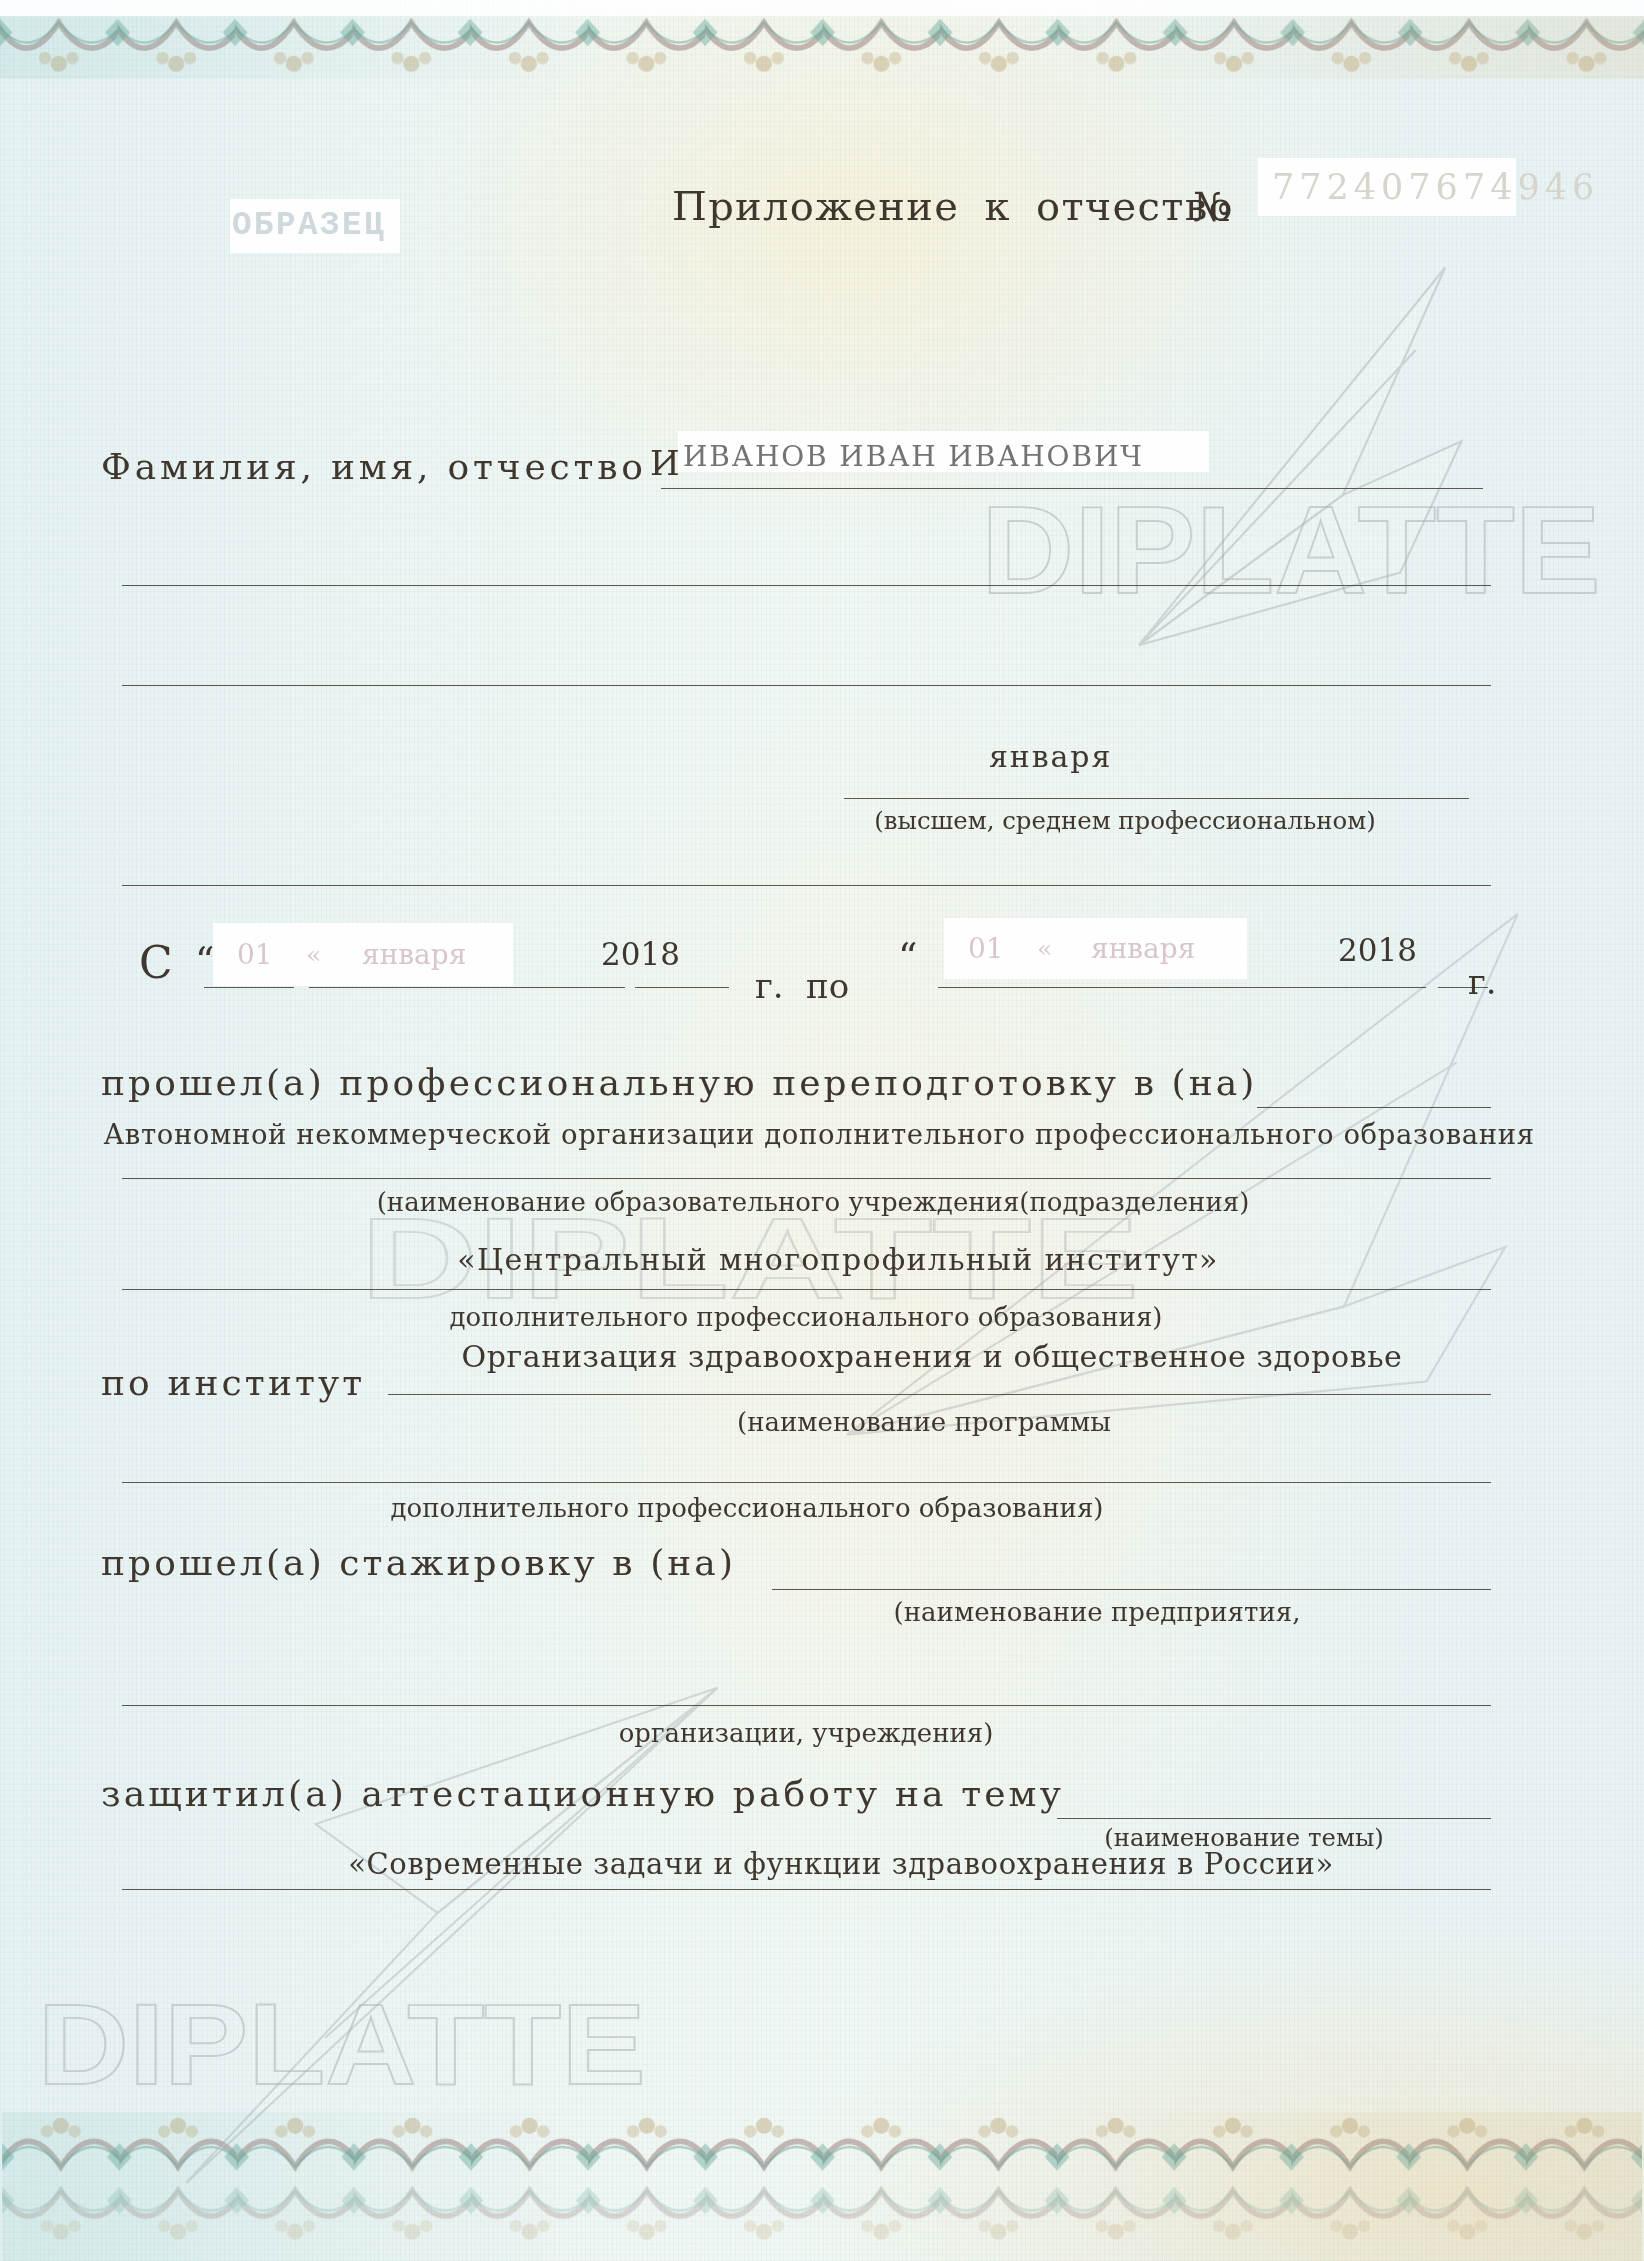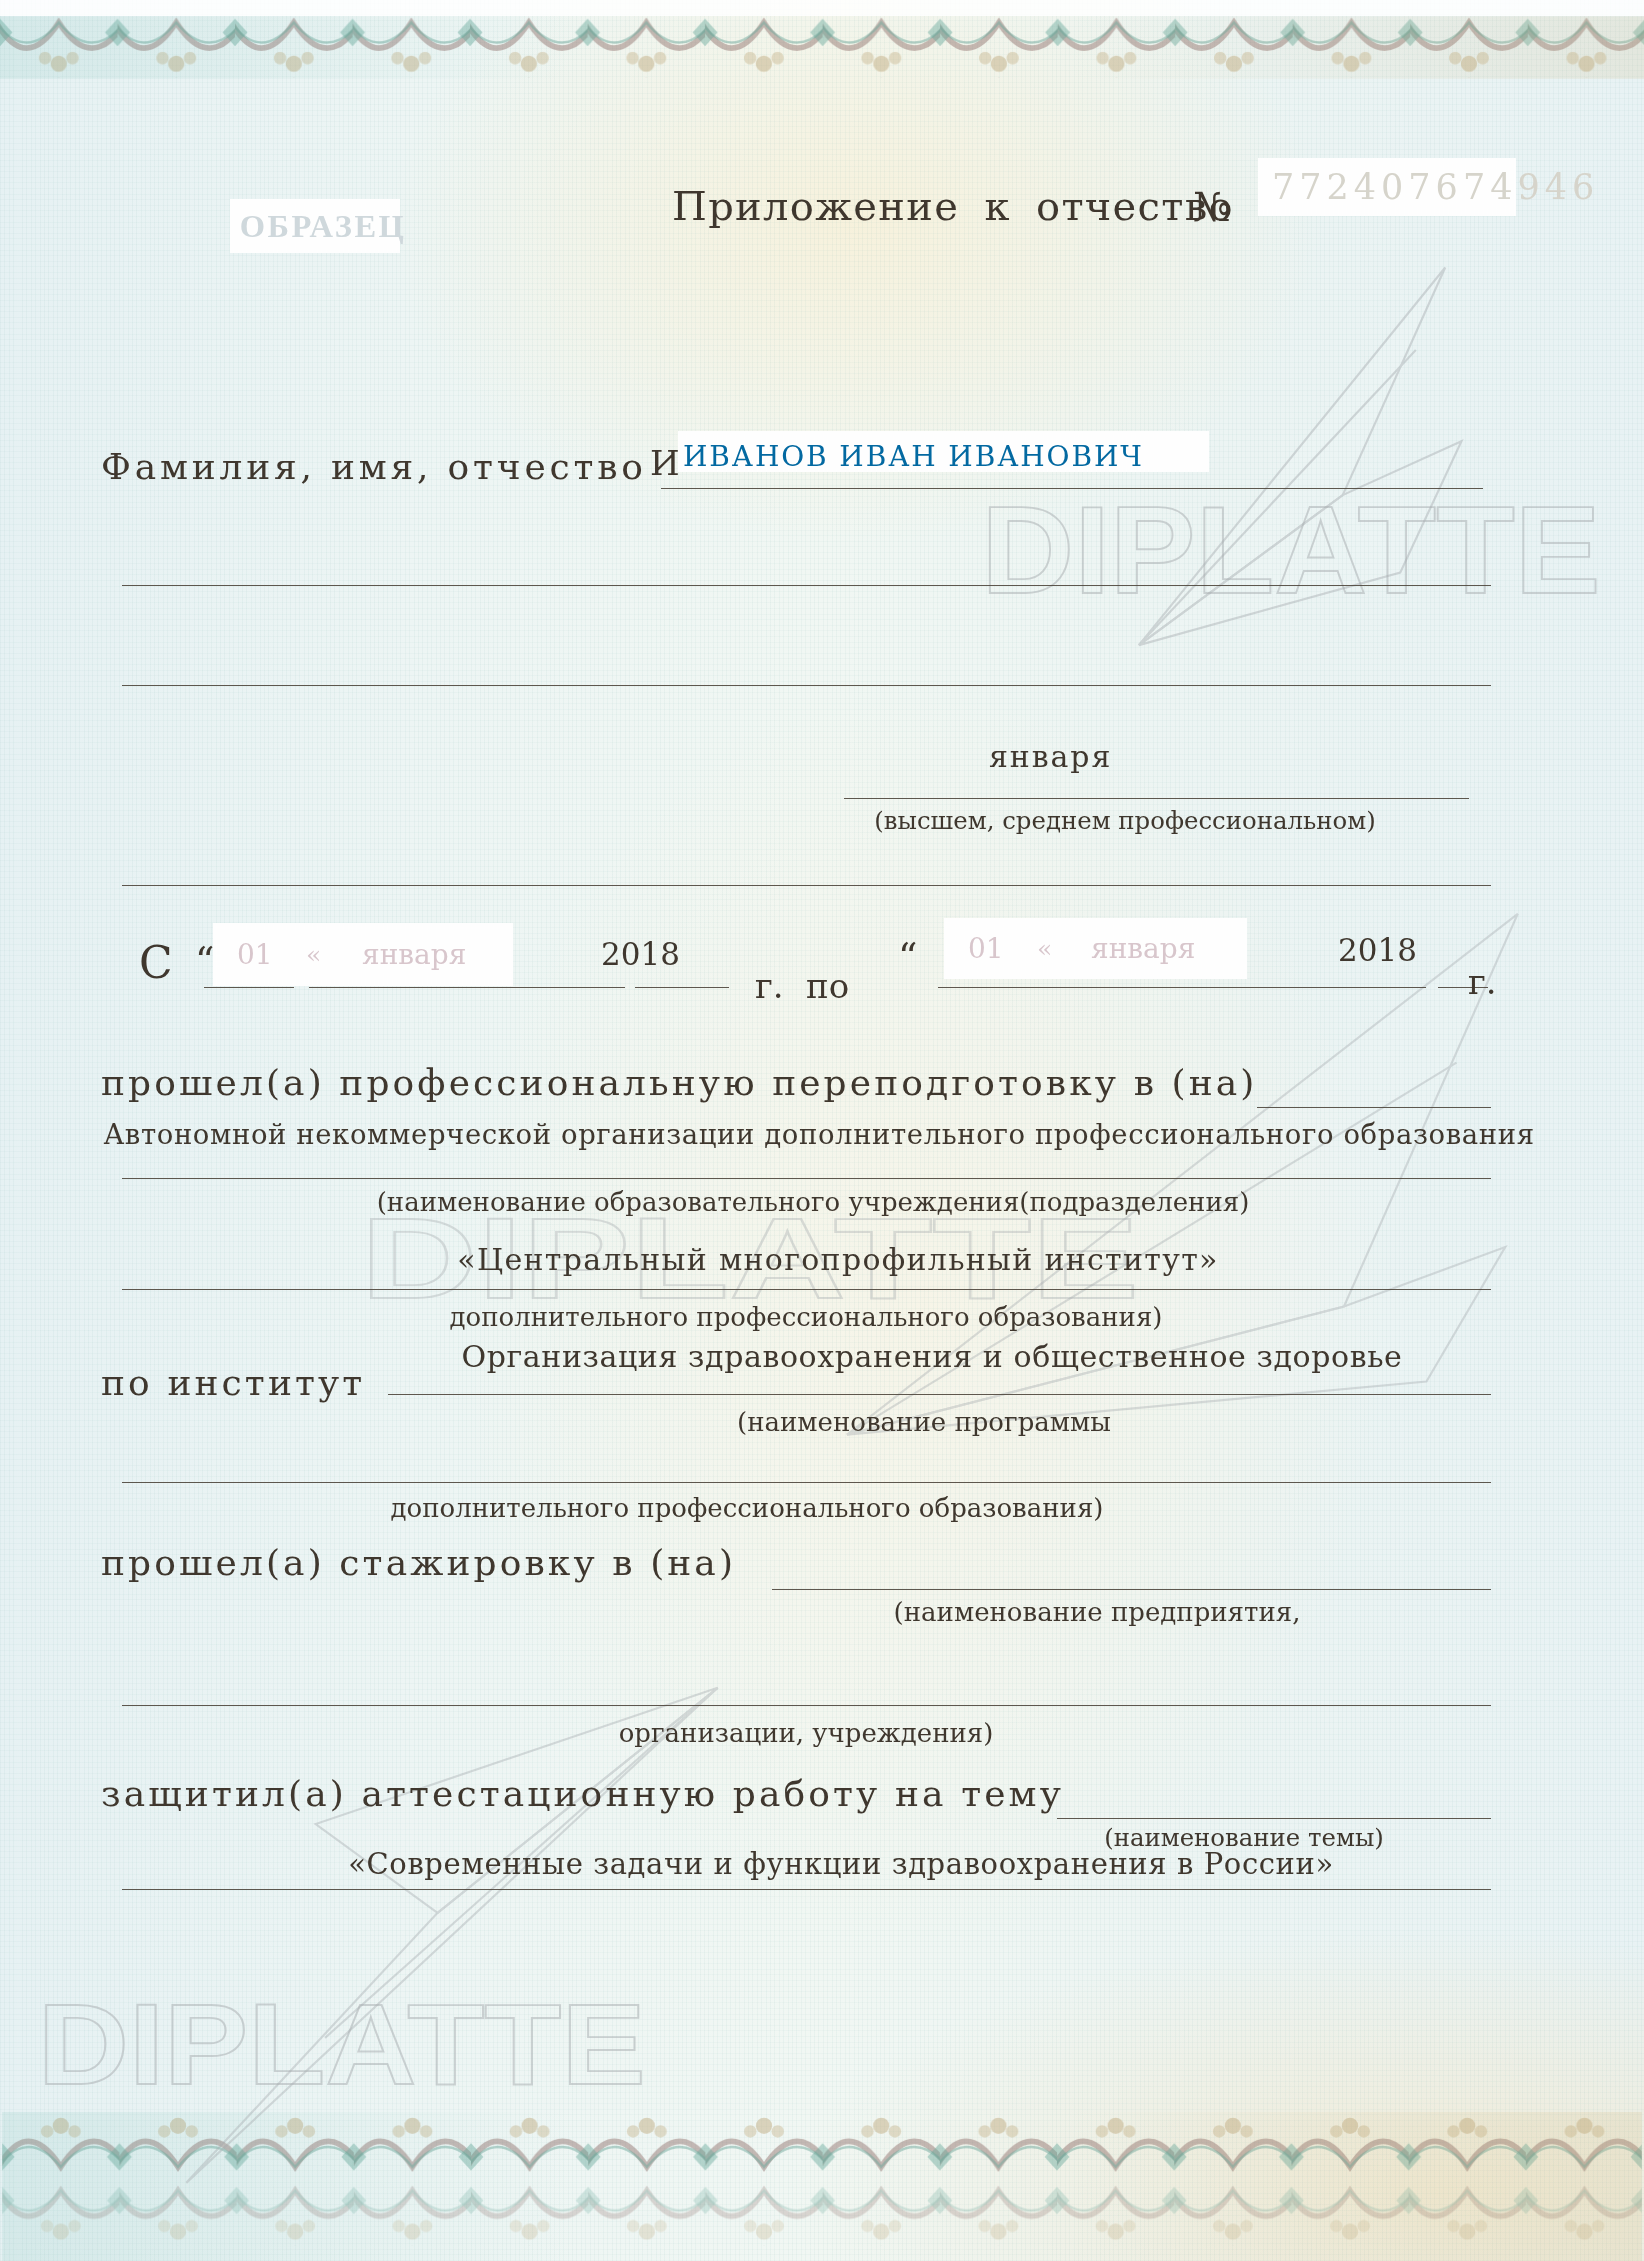--- a/index.html
+++ b/index.html
@@ -95,27 +95,27 @@
   <svg class="wm" style="left:34px;top:1997px" width="631" height="106" viewBox="0 0 1010 170">
     <text x="5" y="140" textLength="975" lengthAdjust="spacingAndGlyphs" font-family="Liberation Sans, sans-serif" font-weight="bold" font-size="185" fill="none" stroke="#a7acaf" stroke-width="3" opacity="0.5">DIPLATTE</text>
   </svg>
 
   <div class="t" style="left:672px;top:185px;font-size:40px;letter-spacing:1.3px;word-spacing:11.3px">Приложение к отчество</div>
   <div class="t" style="left:1193px;top:186px;font-size:40px">№</div>
   <div class="wbox" style="left:1258px;top:158px;width:258px;height:58px">
     <span class="ghost" style="left:14px;top:0;line-height:58px;font-size:35px;letter-spacing:5px;color:#d6d4cb">772407674946</span>
   </div>
   <div class="wbox" style="left:230px;top:199px;width:170px;height:54px">
-    <span class="ghost" style="left:8px;top:0;width:170px;text-align:center;line-height:54px;font-size:32.5px;letter-spacing:2.5px;color:#cfd8dc;font-family:Liberation Serif, serif;font-weight:bold">ОБРАЗЕЦ</span>
+    <span class="ghost" style="left:2px;top:0;width:170px;line-height:54px;font-size:32.5px;letter-spacing:2.5px;color:#cfd8dc;font-family:Liberation Mono, monospace;font-weight:bold">ОБРАЗЕЦ</span>
   </div>
 
   <div class="t" style="left:101px;top:448px;font-size:36px;letter-spacing:3.8px">Фамилия, имя, отчество</div>
   <div class="t" style="left:650px;top:445px;font-size:34px">И</div>
   <div class="wbox" style="left:678px;top:431px;width:531px;height:41px">
-    <span class="ghost" style="left:5px;top:8.8px;font-size:28px;letter-spacing:1.9px;color:#0369a1">ИВАНОВ ИВАН ИВАНОВИЧ</span>
+    <span class="ghost" style="left:5px;top:8.8px;font-size:28px;letter-spacing:1.9px;color:#737373">ИВАНОВ ИВАН ИВАНОВИЧ</span>
   </div>
   <div class="ln" style="left:661px;top:488px;width:822px"></div>
   <div class="ln" style="left:122px;top:585px;width:1369px"></div>
   <div class="ln" style="left:122px;top:685px;width:1369px"></div>
 
   <div class="t" style="left:989px;top:741px;font-size:30px;letter-spacing:1.9px">января</div>
   <div class="ln" style="left:844px;top:798px;width:625px"></div>
   <div class="cap" style="left:1125px;top:808px;font-size:24.4px">(высшем, среднем профессиональном)</div>
   <div class="ln" style="left:122px;top:885px;width:1369px"></div>
 

